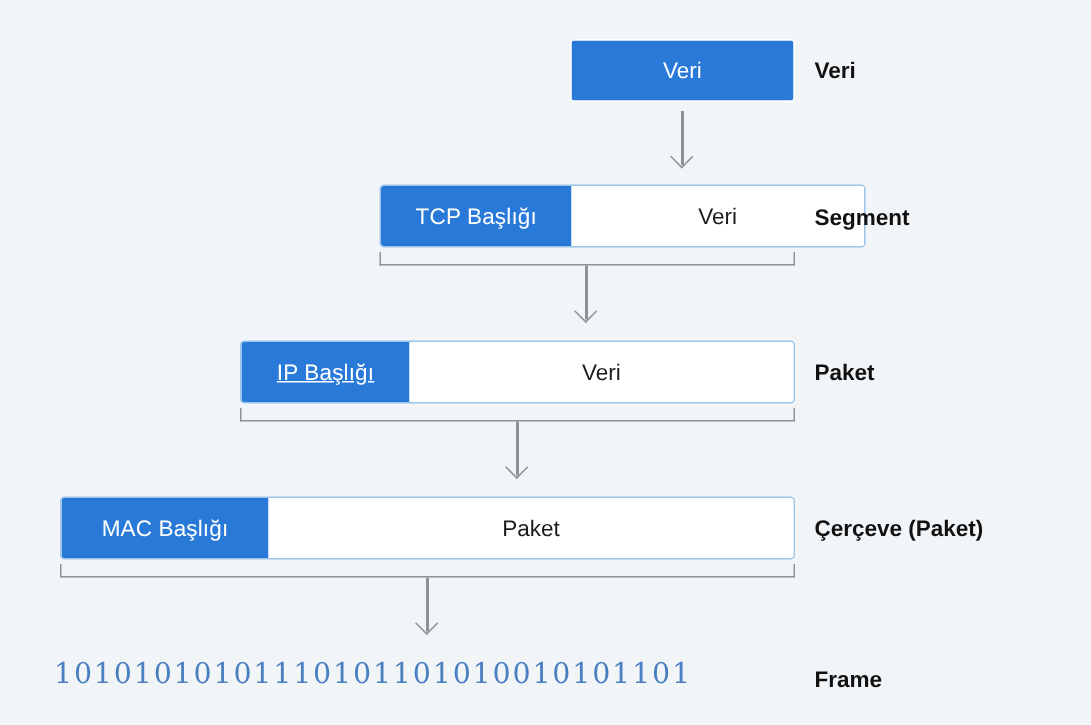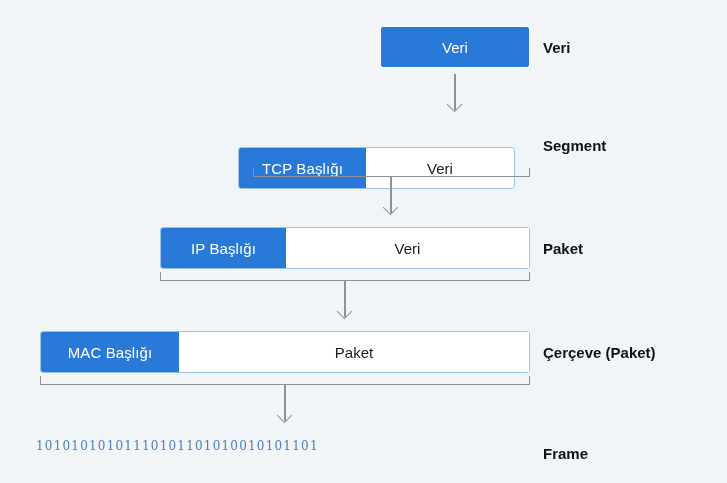--- a/index.html
+++ b/index.html
@@ -104,21 +104,21 @@
     transform: rotate(-45deg);
     box-sizing: border-box;
   }
 
   
   .bits {
     position: absolute;
     left: 36px;
     top: 440px;
     font-family: "DejaVu Serif", serif;
-    font-size: 12px;
+    font-size: 19px;
     letter-spacing: 1.2px;
     color: #4a7fc1;
     white-space: nowrap;
     line-height: 1;
   }
 </style>
 </head>
 <body>
 
 <div id="diagram">
@@ -126,34 +126,34 @@
   <div class="bar solo" style="left:380px; top:26px; width:150px;">
     <div class="seg-full">Veri</div>
   </div>
   <div class="row-label" style="top:40px;">Veri</div>
 
   <div class="connector">
     <div class="arrow-line" style="left:454px; top:74px; height:36px;"></div>
     <div class="arrow-head" style="left:449px; top:99px;"></div>
   </div>
 
-  <div class="bar" style="left:238px; top:123px; width:277px;margin-top:24px;">
+  <div class="bar" style="left:253px; top:123px; width:324px;">
     <div class="seg-header" style="width:127px;">TCP Başlığı</div>
     <div class="seg-payload">Veri</div>
   </div>
   <div class="row-label" style="top:138px;">Segment</div>
 
   <div class="connector">
     <div class="bracket" style="left:253px; top:168px; width:277px;"></div>
     <div class="arrow-line" style="left:390px; top:177px; height:36px;"></div>
     <div class="arrow-head" style="left:385px; top:202px;"></div>
   </div>
 
   <div class="bar" style="left:160px; top:227px; width:370px;">
-    <div class="seg-header" style="width:125px;">IP Başlığı</div>
+    <div class="seg-header" style="width:112px;text-decoration:underline;">IP Başlığı</div>
     <div class="seg-payload">Veri</div>
   </div>
   <div class="row-label" style="top:241px;">Paket</div>
 
   <div class="connector">
     <div class="bracket" style="left:160px; top:272px; width:370px;"></div>
     <div class="arrow-line" style="left:344px; top:281px; height:36px;"></div>
     <div class="arrow-head" style="left:339px; top:306px;"></div>
   </div>
 

